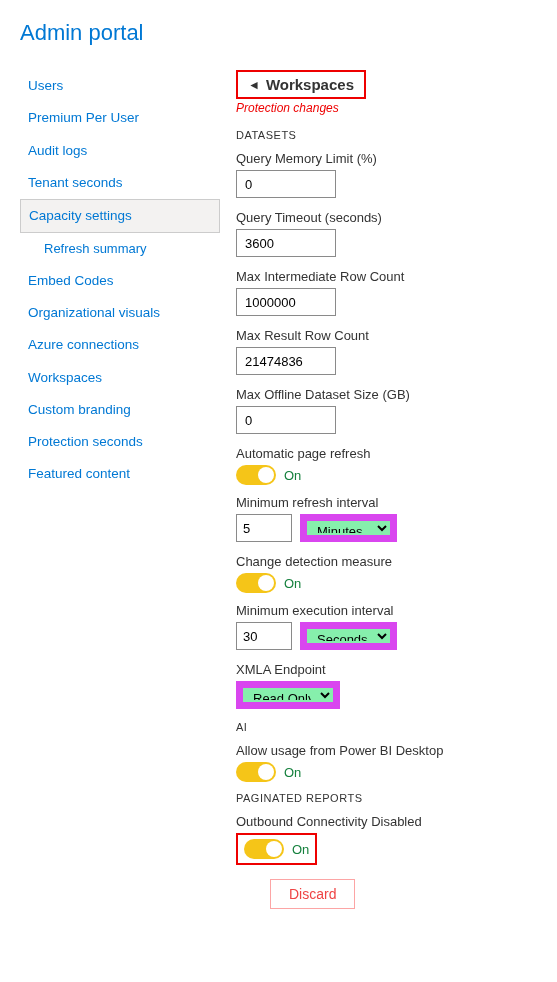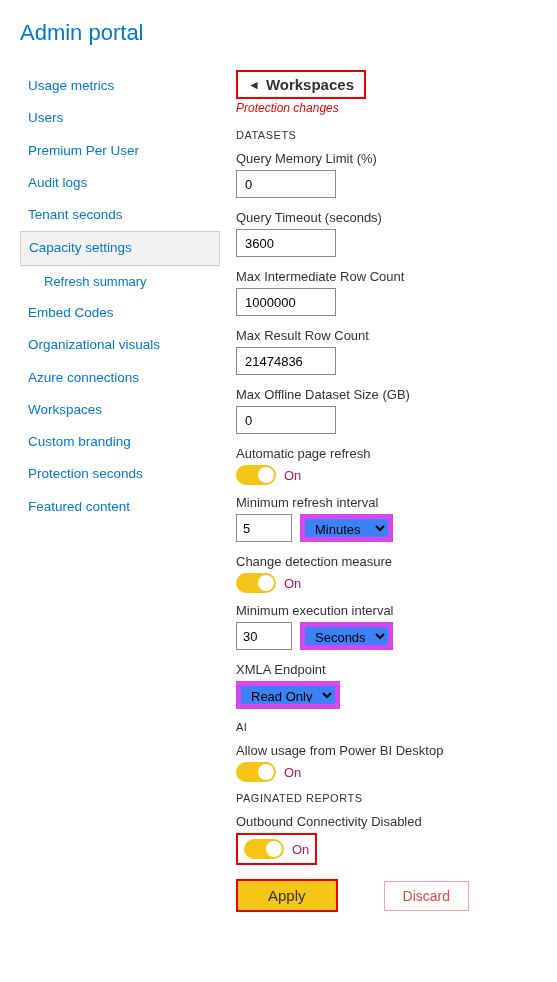--- a/index.html
+++ b/index.html
@@ -143,21 +143,21 @@
       height: 16px;
       border-radius: 50%;
       background: white;
       top: 2px;
       right: 2px;
       transition: 0.2s;
     }
 
     .toggle-label {
       font-size: 13px;
-      color: #be185d;
+      color: #15803d;
       text-align: center;
     }
 
     .inline-row {
       display: flex;
       align-items: center;
       gap: 8px;
       margin-bottom: 12px;
     }
 
@@ -165,24 +165,24 @@
       width: 56px;
       height: 28px;
       border: 1px solid #8a8a8a;
       padding: 4px 6px;
       font-size: 13px;
       outline: none;
     }
 
     .dropdown {
       height: 28px;
-      border: 5px solid #d946ef;
+      border: 7px solid #d946ef;
       padding: 2px 6px;
       font-size: 13px;
-      background: #3b82f6;
+      background: #86efac;
       cursor: pointer;
       outline: none;
     }
 
     .xmla-select {
       width: 104px;
     }
 
     .ai-section {
       margin-top: 4px;
@@ -229,23 +229,20 @@
   </style>
 </head>
 <body>
 
 <div class="page-wrapper">
   <div class="app-title">Admin portal</div>
 
   <div class="main-layout">
 
     <div class="sidebar">
-      <div class="sidebar-item">
-        <span>Usage metrics</span>
-      </div>
       <div class="sidebar-item">
         <span>Users</span>
       </div>
       <div class="sidebar-item">
         <span>Premium Per User</span>
       </div>
       <div class="sidebar-item">
         <span>Audit logs</span>
       </div>
       <div class="sidebar-item">
@@ -366,19 +363,18 @@
       </div>
 
       <div class="section-label">PAGINATED REPORTS</div>
       <div class="field-label">Outbound Connectivity Disabled</div>
       <div class="paginated-toggle-row">
         <div class="toggle"></div>
         <span class="toggle-label">On</span>
       </div>
 
       <div class="bottom-actions">
-        <button class="apply-btn">Apply</button>
         <button class="discard-btn">Discard</button>
       </div>
 
     </div>
   </div>
 </div>
 
 </body></html>

